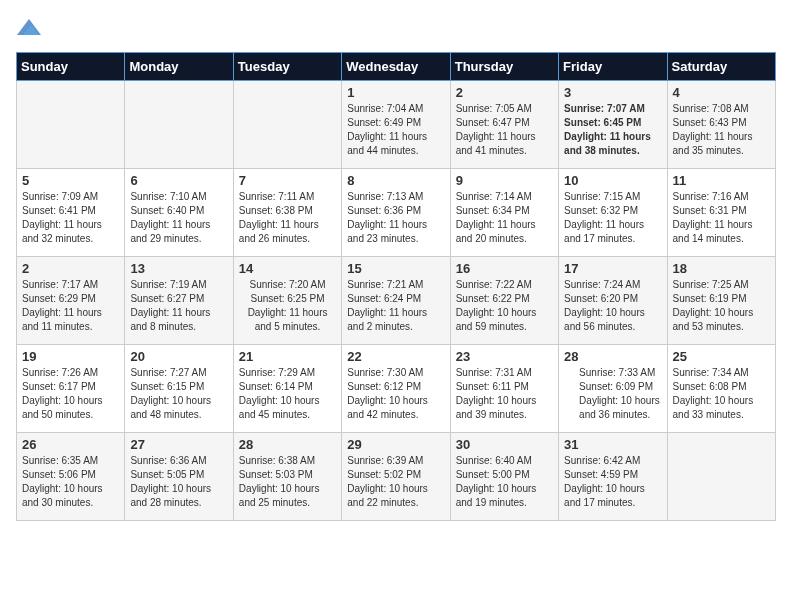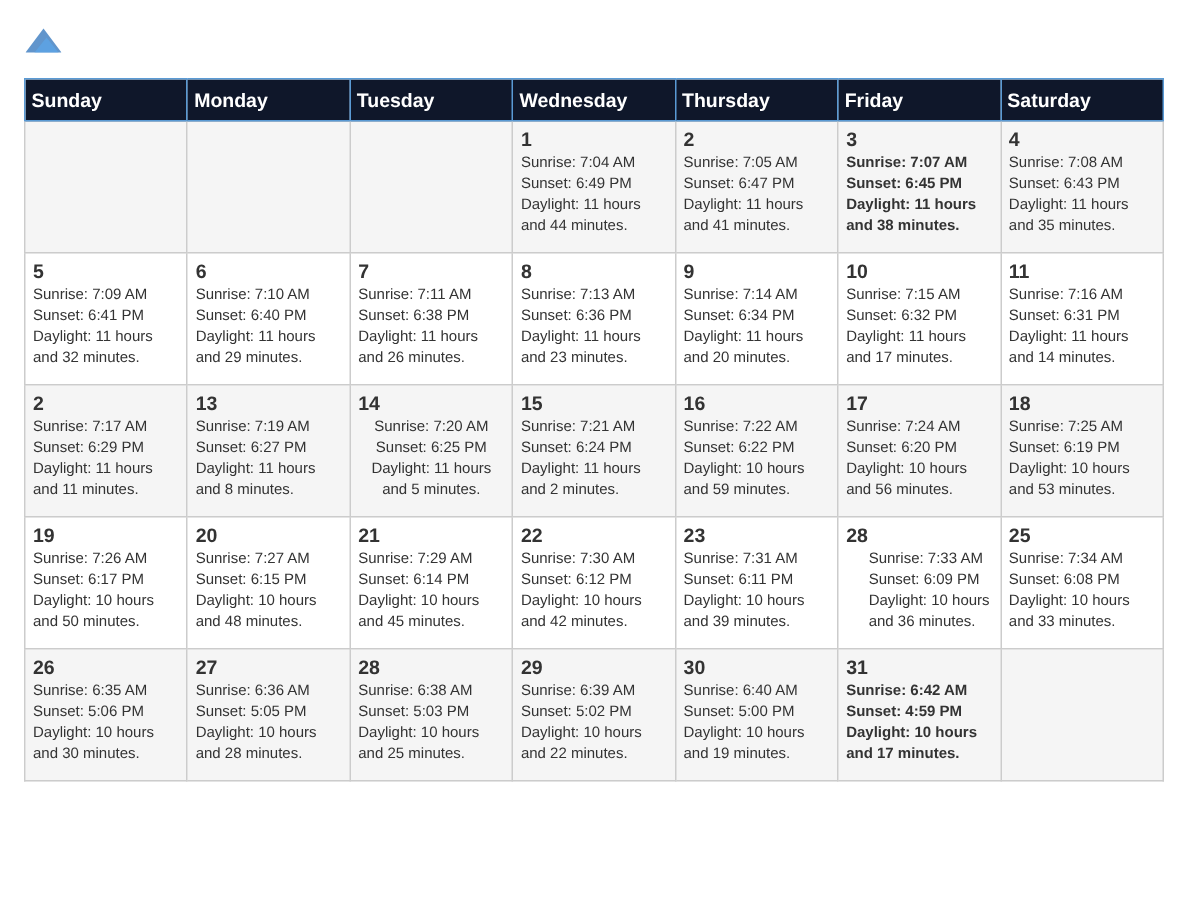--- a/index.html
+++ b/index.html
@@ -333,21 +333,21 @@
         </td>
         <td>
           <span class="day-num">30</span>
           <div class="day-info" style="white-space: pre-line;">Sunrise: 6:40 AM
 Sunset: 5:00 PM
 Daylight: 10 hours
 and 19 minutes.</div>
         </td>
         <td>
           <span class="day-num">31</span>
-          <div class="day-info" style="white-space: pre-line; font-weight: bold;">Sunrise: 6:42 AM
+          <div class="day-info" style="white-space: pre-line;">Sunrise: 6:42 AM
 Sunset: 4:59 PM
 Daylight: 10 hours
 and 17 minutes.</div>
         </td>
         <td></td>
       </tr>
     </tbody>
 </table>
 
 </body></html>

